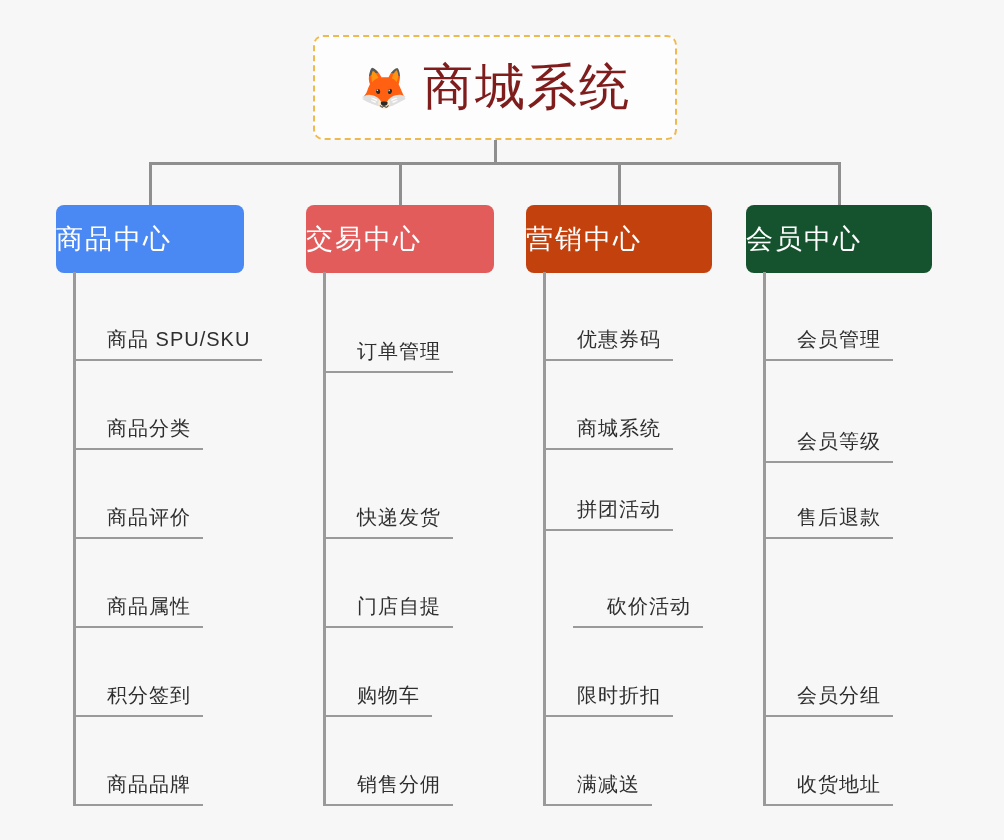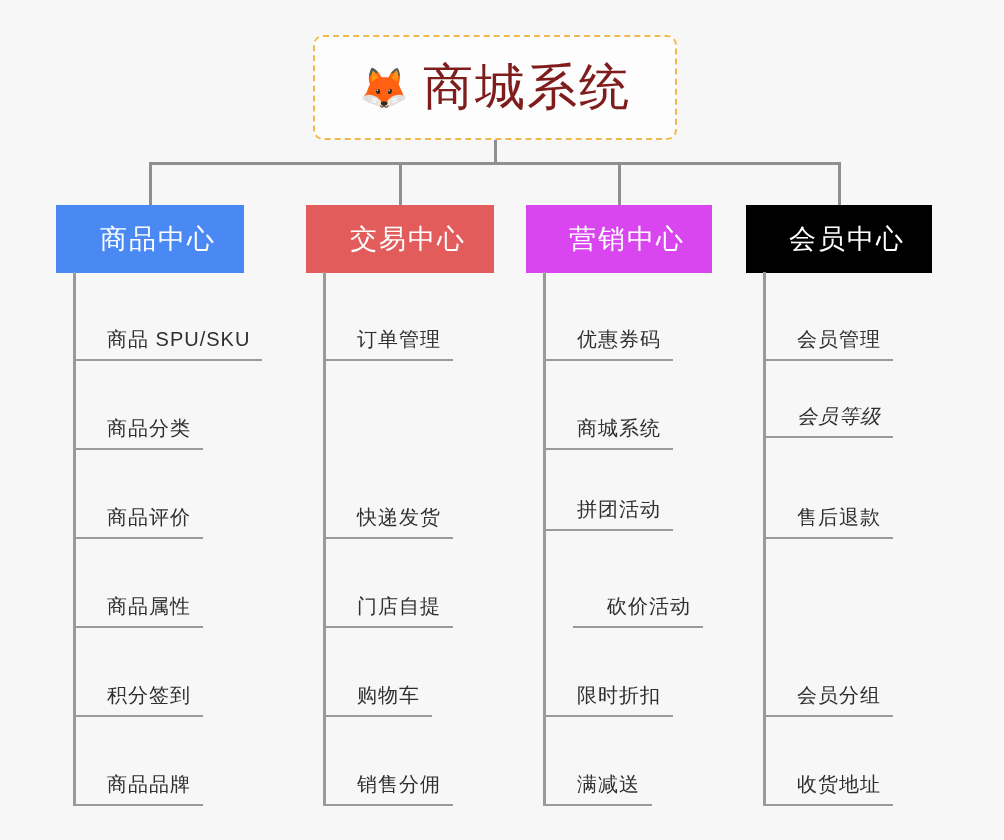--- a/index.html
+++ b/index.html
@@ -56,26 +56,24 @@
     position: absolute;
     background: #8f8f8f;
   }
   .conn-v { width: 3px; }
   .conn-h { height: 3px; }
 
   
   .cat-box {
     position: absolute;
     height: 68px;
-    border-radius: 0;
+    border-radius: 8px;
     display: flex;
     align-items: center;
-    justify-content: center;
     box-sizing: border-box;
-    padding-left: 16px;
   }
   .cat-label {
     color: #ffffff;
     font-size: 27px;
     letter-spacing: 2px;
     white-space: nowrap;
   }
 
   
   .leaf-col {
@@ -151,37 +149,37 @@
         </div>
         <div class="leaf-item" style="top: 445px;">
           <div class="leaf-underline"><span class="leaf-text">商品品牌</span></div>
         </div>
       </div>
       <div class="cat-box" style="left: 306px; top: 205px; width: 188px; background: rgb(226, 92, 92);">
         <span class="cat-label">交易中心</span>
       </div>
       <div class="leaf-col" style="left: 323px; top: 272px; width: 230px; height: 534px;">
         <div class="leaf-trunk" style="height: 534px;"></div>
-        <div class="leaf-item" style="top: 0px;">
+        <div class="leaf-item" style="top: 12px;">
           <div class="leaf-underline"><span class="leaf-text">订单管理</span></div>
         </div>
         <div class="leaf-item" style="top: 178px;">
           <div class="leaf-underline"><span class="leaf-text">快递发货</span></div>
         </div>
         <div class="leaf-item" style="top: 267px;">
           <div class="leaf-underline"><span class="leaf-text">门店自提</span></div>
         </div>
         <div class="leaf-item" style="top: 356px;">
           <div class="leaf-underline"><span class="leaf-text">购物车</span></div>
         </div>
         <div class="leaf-item" style="top: 445px;">
           <div class="leaf-underline"><span class="leaf-text">销售分佣</span></div>
         </div>
       </div>
-      <div class="cat-box" style="left: 526px; top: 205px; width: 186px; background: #d946ef;">
+      <div class="cat-box" style="left: 526px; top: 205px; width: 186px; background: #c2410c;">
         <span class="cat-label">营销中心</span>
       </div>
       <div class="leaf-col" style="left: 543px; top: 272px; width: 230px; height: 534px;">
         <div class="leaf-trunk" style="height: 534px;"></div>
         <div class="leaf-item" style="top: 0px;">
           <div class="leaf-underline"><span class="leaf-text">优惠券码</span></div>
         </div>
         <div class="leaf-item" style="top: 89px;">
           <div class="leaf-underline"><span class="leaf-text">商城系统</span></div>
         </div>
@@ -191,29 +189,29 @@
         <div class="leaf-item" style="top: 267px; padding-left: 30px;">
           <div class="leaf-underline"><span class="leaf-text">砍价活动</span></div>
         </div>
         <div class="leaf-item" style="top: 356px;">
           <div class="leaf-underline"><span class="leaf-text">限时折扣</span></div>
         </div>
         <div class="leaf-item" style="top: 445px;">
           <div class="leaf-underline"><span class="leaf-text">满减送</span></div>
         </div>
       </div>
-      <div class="cat-box" style="left: 746px; top: 205px; width: 186px; background: #000000;">
+      <div class="cat-box" style="left: 746px; top: 205px; width: 186px; background: #14532d;">
         <span class="cat-label">会员中心</span>
       </div>
       <div class="leaf-col" style="left: 763px; top: 272px; width: 230px; height: 534px;">
         <div class="leaf-trunk" style="height: 534px;"></div>
         <div class="leaf-item" style="top: 0px;">
           <div class="leaf-underline"><span class="leaf-text">会员管理</span></div>
         </div>
-        <div class="leaf-item" style="top: 77px; font-style: italic;">
+        <div class="leaf-item" style="top: 102px;">
           <div class="leaf-underline"><span class="leaf-text">会员等级</span></div>
         </div>
         <div class="leaf-item" style="top: 178px;">
           <div class="leaf-underline"><span class="leaf-text">售后退款</span></div>
         </div>
         <div class="leaf-item" style="top: 356px;">
           <div class="leaf-underline"><span class="leaf-text">会员分组</span></div>
         </div>
         <div class="leaf-item" style="top: 445px;">
           <div class="leaf-underline"><span class="leaf-text">收货地址</span></div>

